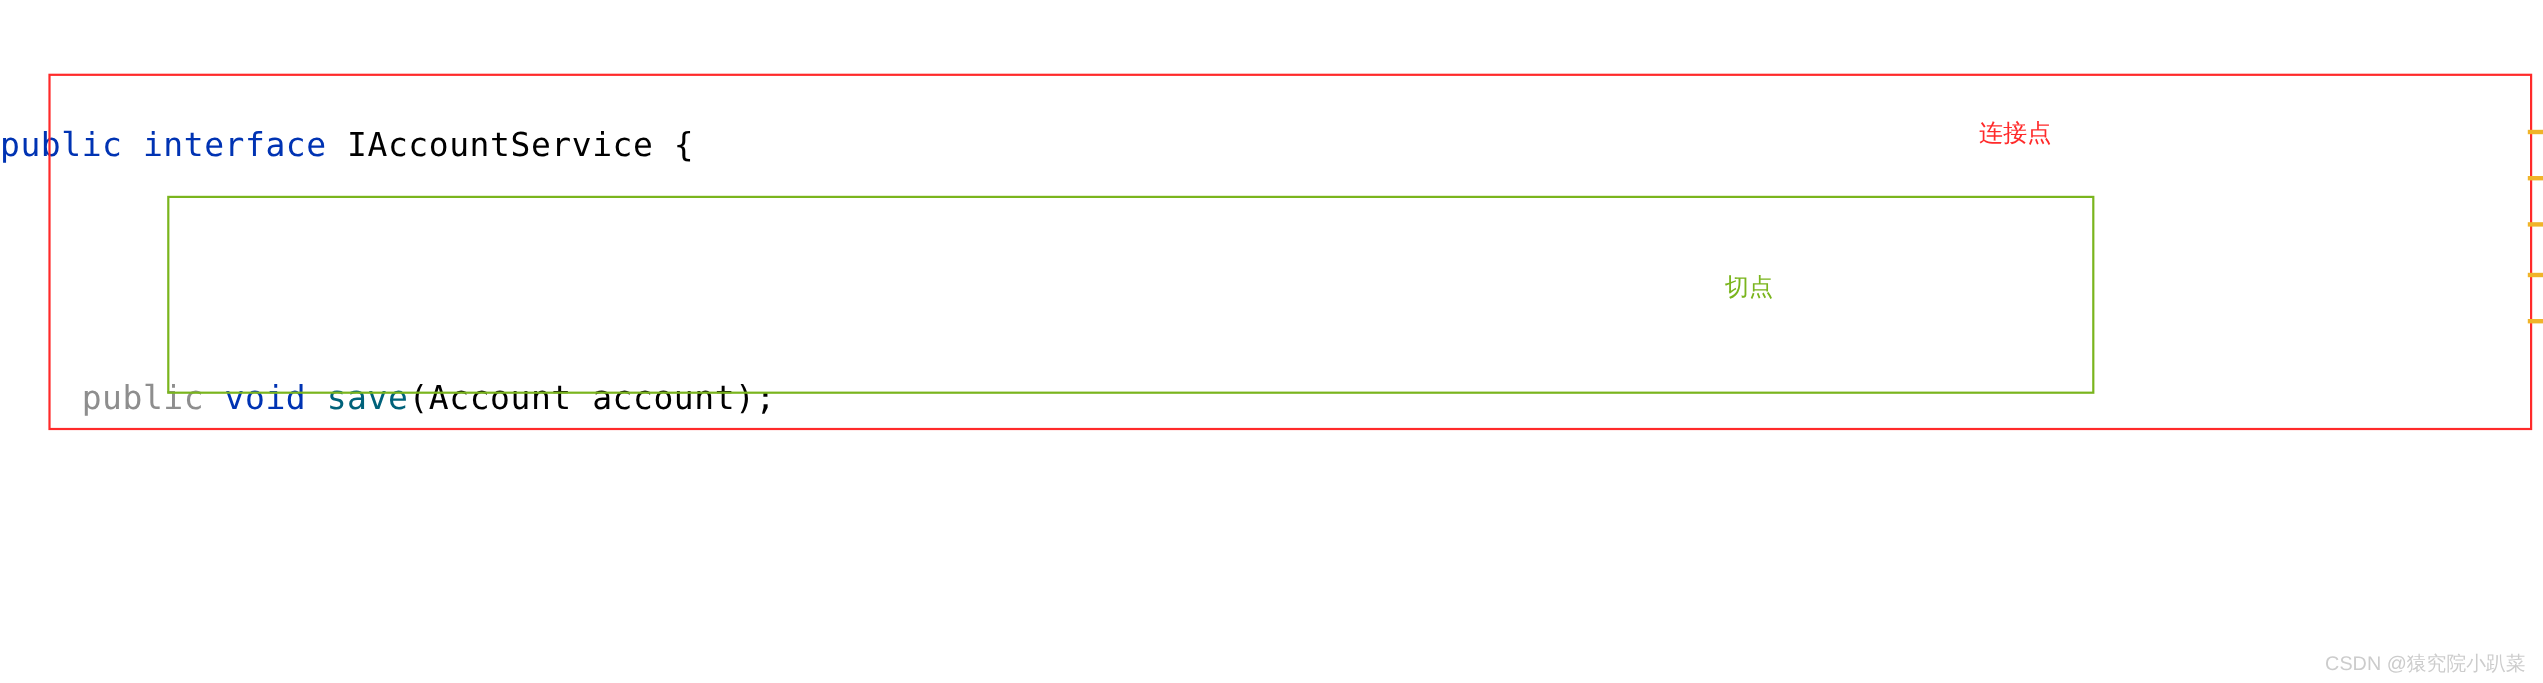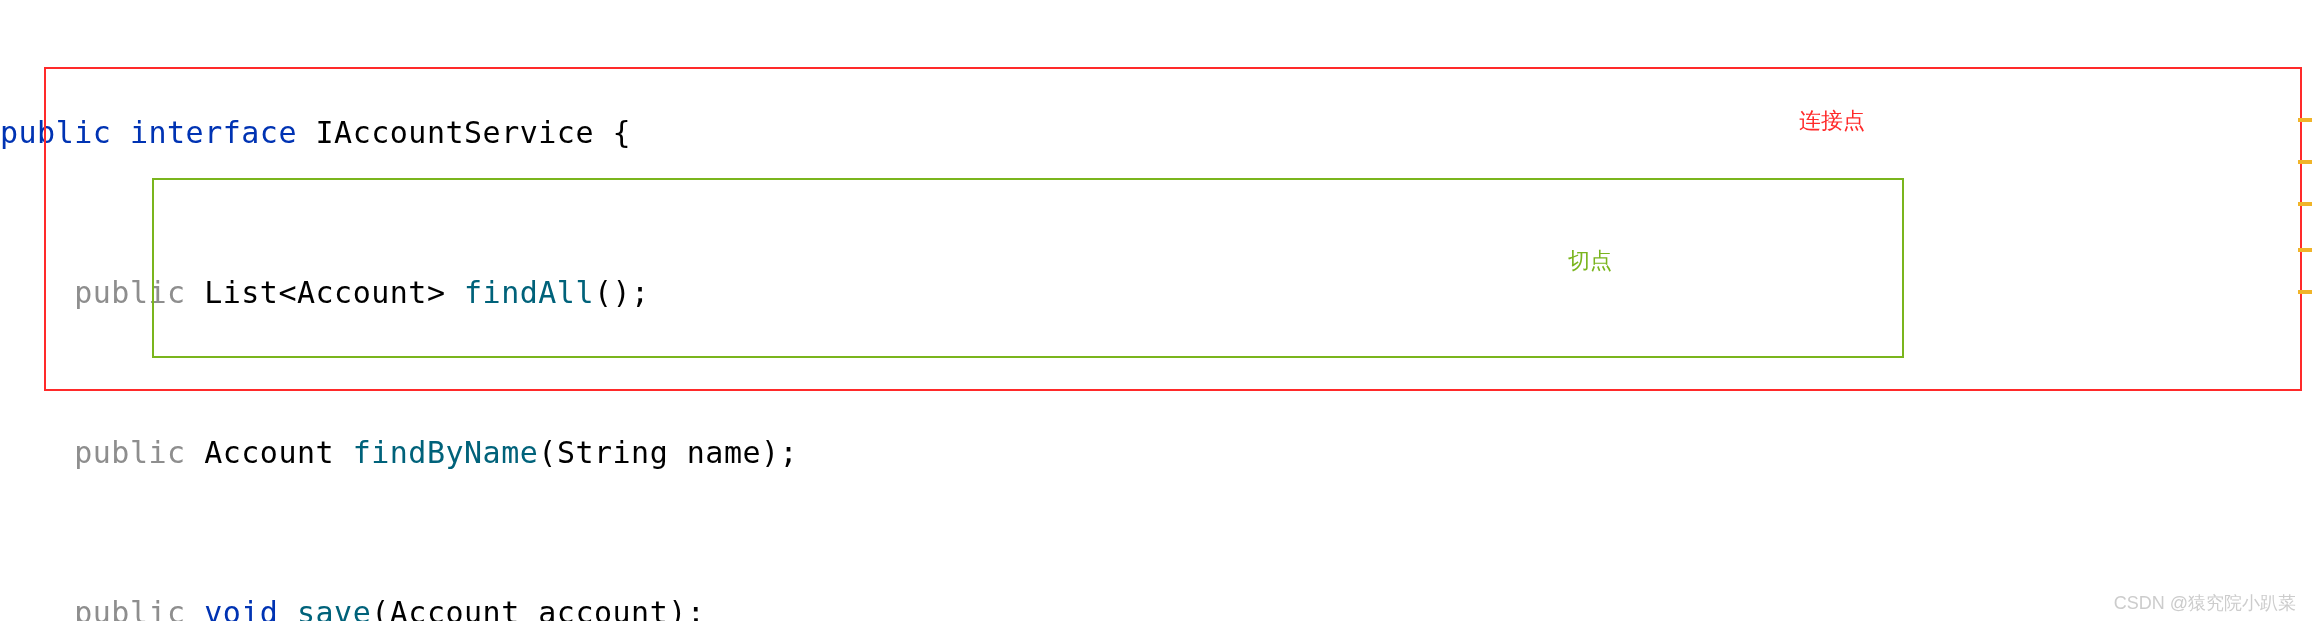--- a/index.html
+++ b/index.html
@@ -93,23 +93,21 @@
     background: #f0b429;
   }
 </style>
 </head>
 <body>
 
 <div class="editor">
 
   <div class="line"><span class="kw">public</span> <span class="kw">interface</span> <span class="name">IAccountService</span> <span class="punct">{</span></div>
 
-  <div class="line">    <span class="kw-gray">public</span> <span class="type">List&lt;Account&gt;</span> <span class="method">findAll</span><span class="punct">();</span></div>
 
-  <div class="line">    <span class="kw-gray">public</span> <span class="type">Account</span> <span class="method">findByName</span><span class="punct">(</span><span class="type">String</span> <span class="name">name</span><span class="punct">);</span></div>
 
   <div class="line">    <span class="kw-gray">public</span> <span class="kw">void</span> <span class="method">save</span><span class="punct">(</span><span class="type">Account</span> <span class="name">account</span><span class="punct">);</span></div>
 
   
 
   
 
   
 
   <div class="box-red"></div>

